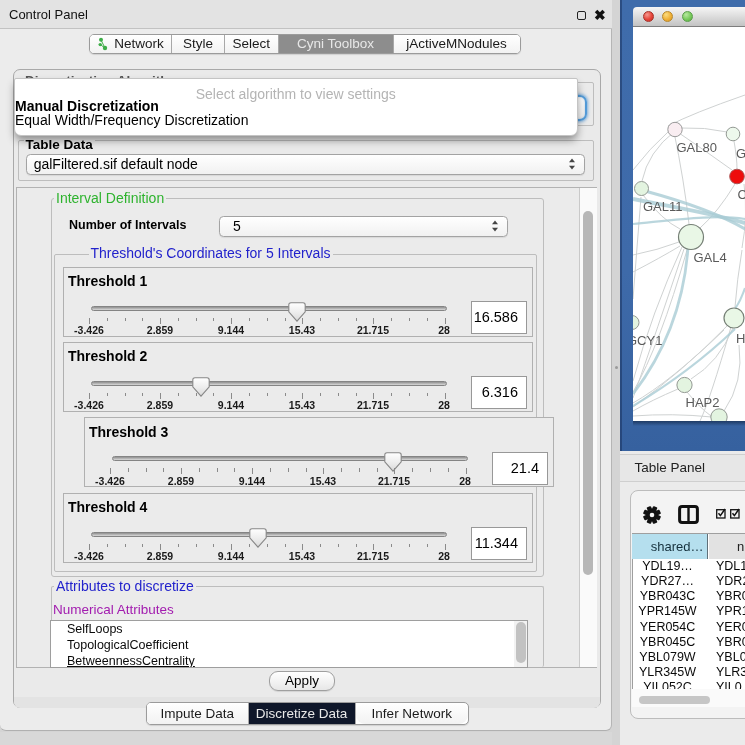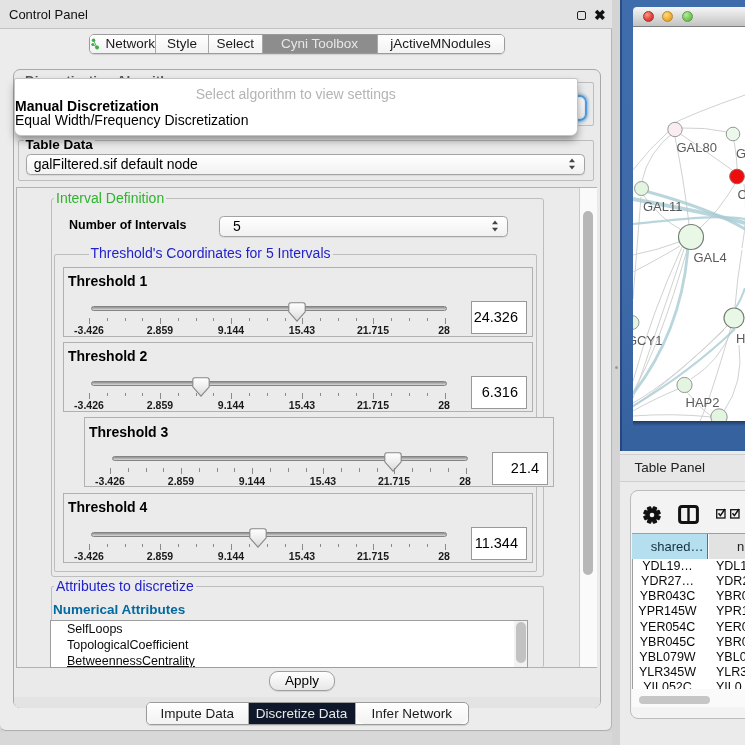--- a/index.html
+++ b/index.html
@@ -127,21 +127,21 @@
 
 
 <div style="position:absolute; left:0; top:732px; width:612px; height:13px; background:#d8d8d8;"></div>
 <div id="cpwin"></div>
 <div id="titlebar">
       <span class="t">Control Panel</span>
     </div>
 <div id="winbox"></div><div id="winx">✖</div>
 
 <div id="toptabs">
-  <div class="seg" style="width:66px;">
+  <div class="seg" style="width:82px;">
     <svg width="13" height="14" viewBox="0 0 13 14" style="margin-right:4px">
       <circle cx="4" cy="2.8" r="2" fill="#3fae49"></circle>
           <circle cx="3.2" cy="7.6" r="1.7" fill="#3fae49"></circle>
       <circle cx="8" cy="11" r="2.2" fill="#3fae49"></circle>
       <path d="M4 3 L8 11 M3.4 7.6 L8 11" stroke="#3fae49" stroke-width="1"></path>
     </svg>Network</div>
   <div class="seg" style="width:53px;">Style</div>
   <div class="seg" style="width:53.5px;">Select</div>
   <div class="seg sel" style="width:115px;">Cyni Toolbox</div>
   <div class="seg" style="width:126px;">jActiveMNodules</div>
@@ -229,21 +229,21 @@
         <i style="left:443.5px;height:6px"></i>
       </div>
 <div class="tlabs">
         <span style="left:88px">-3.426</span>
         <span style="left:159px">2.859</span>
         <span style="left:230px">9.144</span>
         <span style="left:301px">15.43</span>
         <span style="left:372px">21.715</span>
         <span style="left:443px">28</span>
       </div>
-<div class="vbox">24.326</div>
+<div class="vbox">16.586</div>
 </div>
 <div class="thr" style="top:341.9px;">
 <div class="thrlbl">Threshold 2</div>
 <div class="track"></div>
 <svg class="thumb" style="left:128.5px" width="18" height="20" viewBox="0 0 18 20">
 <path d="M3 0.8 H15 Q17.2 0.8 17.2 3 V9.8 L9 19.2 L0.8 9.8 V3 Q0.8 0.8 3 0.8 Z" fill="url(#thg)" stroke="#878787" stroke-width="1.1"></path>
 </svg>
 <div class="ticks">
         <i style="left:88.0px;height:6px"></i>
         <i style="left:105.8px;height:3.5px"></i>
@@ -353,21 +353,21 @@
         <span style="left:372px">21.715</span>
         <span style="left:443px">28</span>
       </div>
 <div class="vbox">11.344</div>
 </div>
 
 
 
 <div class="grp" style="left:50.5px; top:586px; width:493px; height:81px; border-bottom:none;"></div>
 <div class="grplbl" style="left:54px; top:579px; color:#2222cc; background:#ebebeb;">Attributes to discretize</div>
-<div style="position:absolute; left:53px; top:602px; font-size:13.5px; font-weight:bold; color:#0369a1;">Numerical Attributes</div>
+<div style="position:absolute; left:53px; top:602px; font-size:13.5px; font-weight:normal; color:#a21caf;">Numerical Attributes</div>
 <div id="attrlist">
   <div class="it" style="top:0.5px;">SelfLoops</div>
   <div class="it" style="top:16.5px;">TopologicalCoefficient</div>
   <div class="it" style="top:32.5px;text-decoration:underline;">BetweennessCentrality</div>
   <div id="alsb">
         <i></i>
       </div>
 </div>
 
 <div style="position:absolute; left:13.5px; top:696.5px; width:586.5px; height:11px; background:#e3e3e3; border-radius:0 0 6px 6px;"></div>

